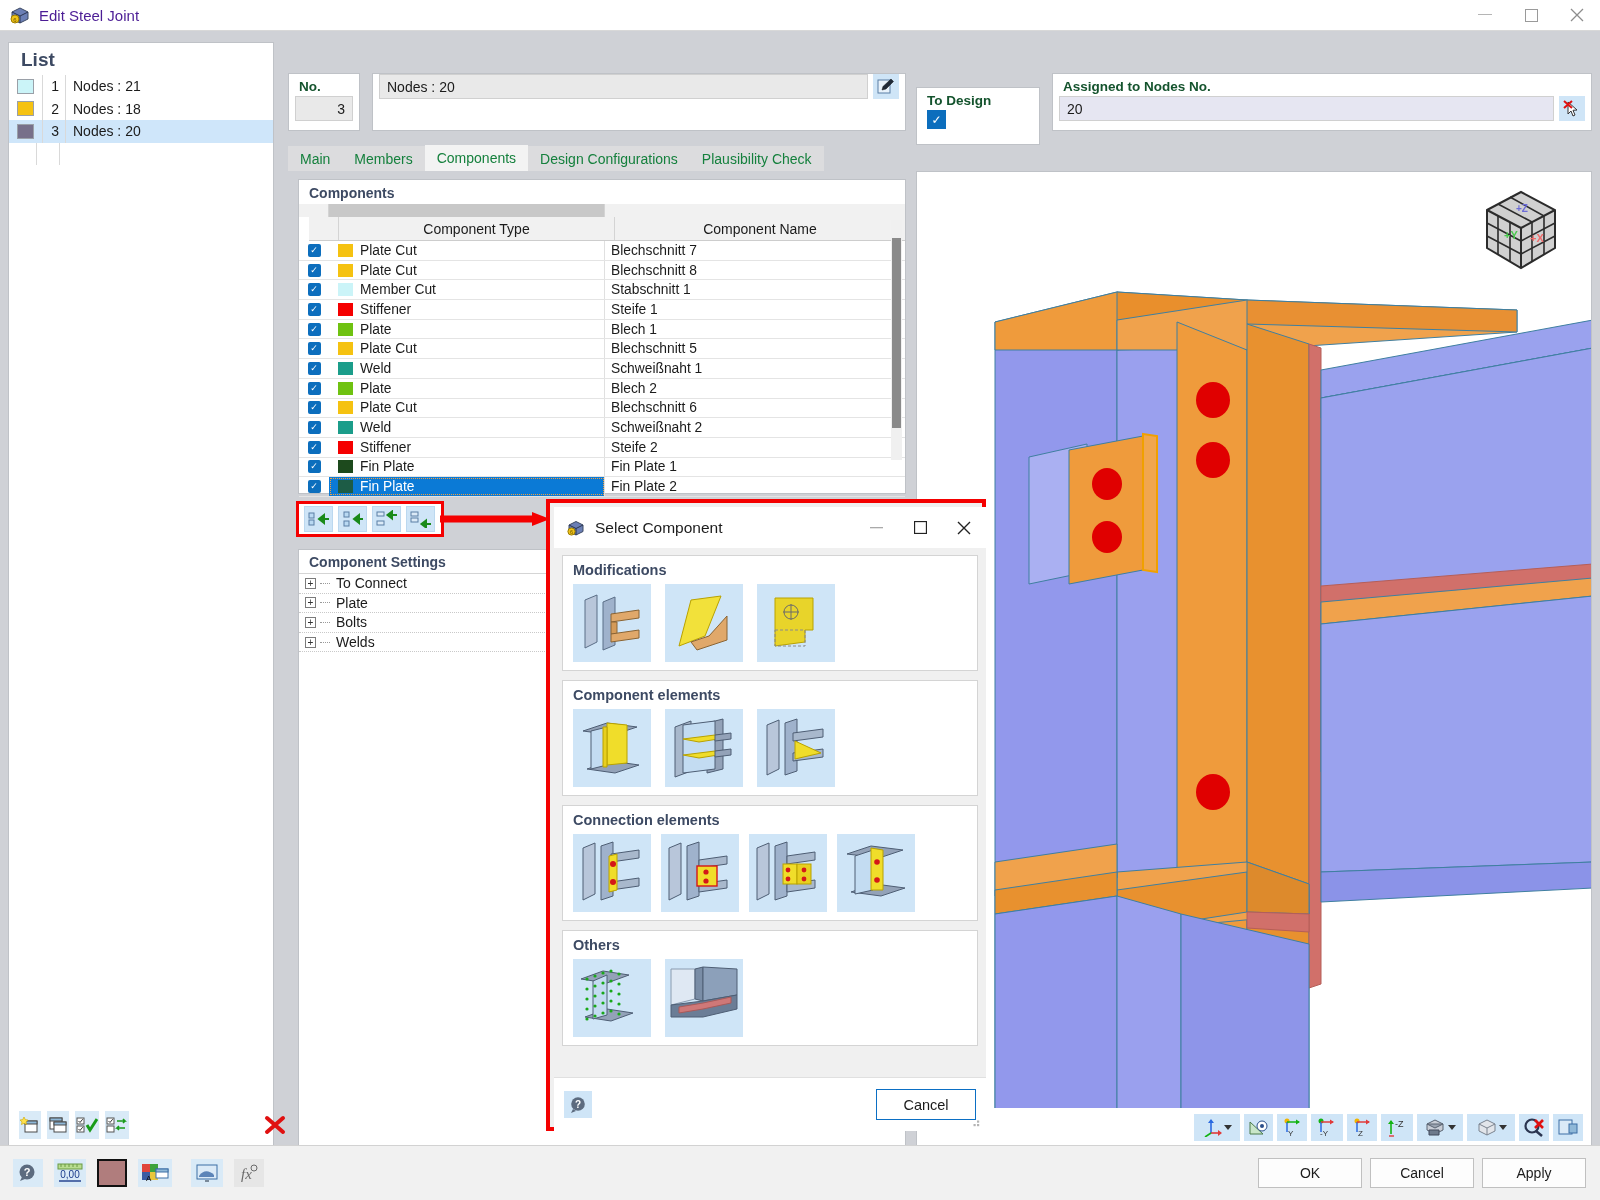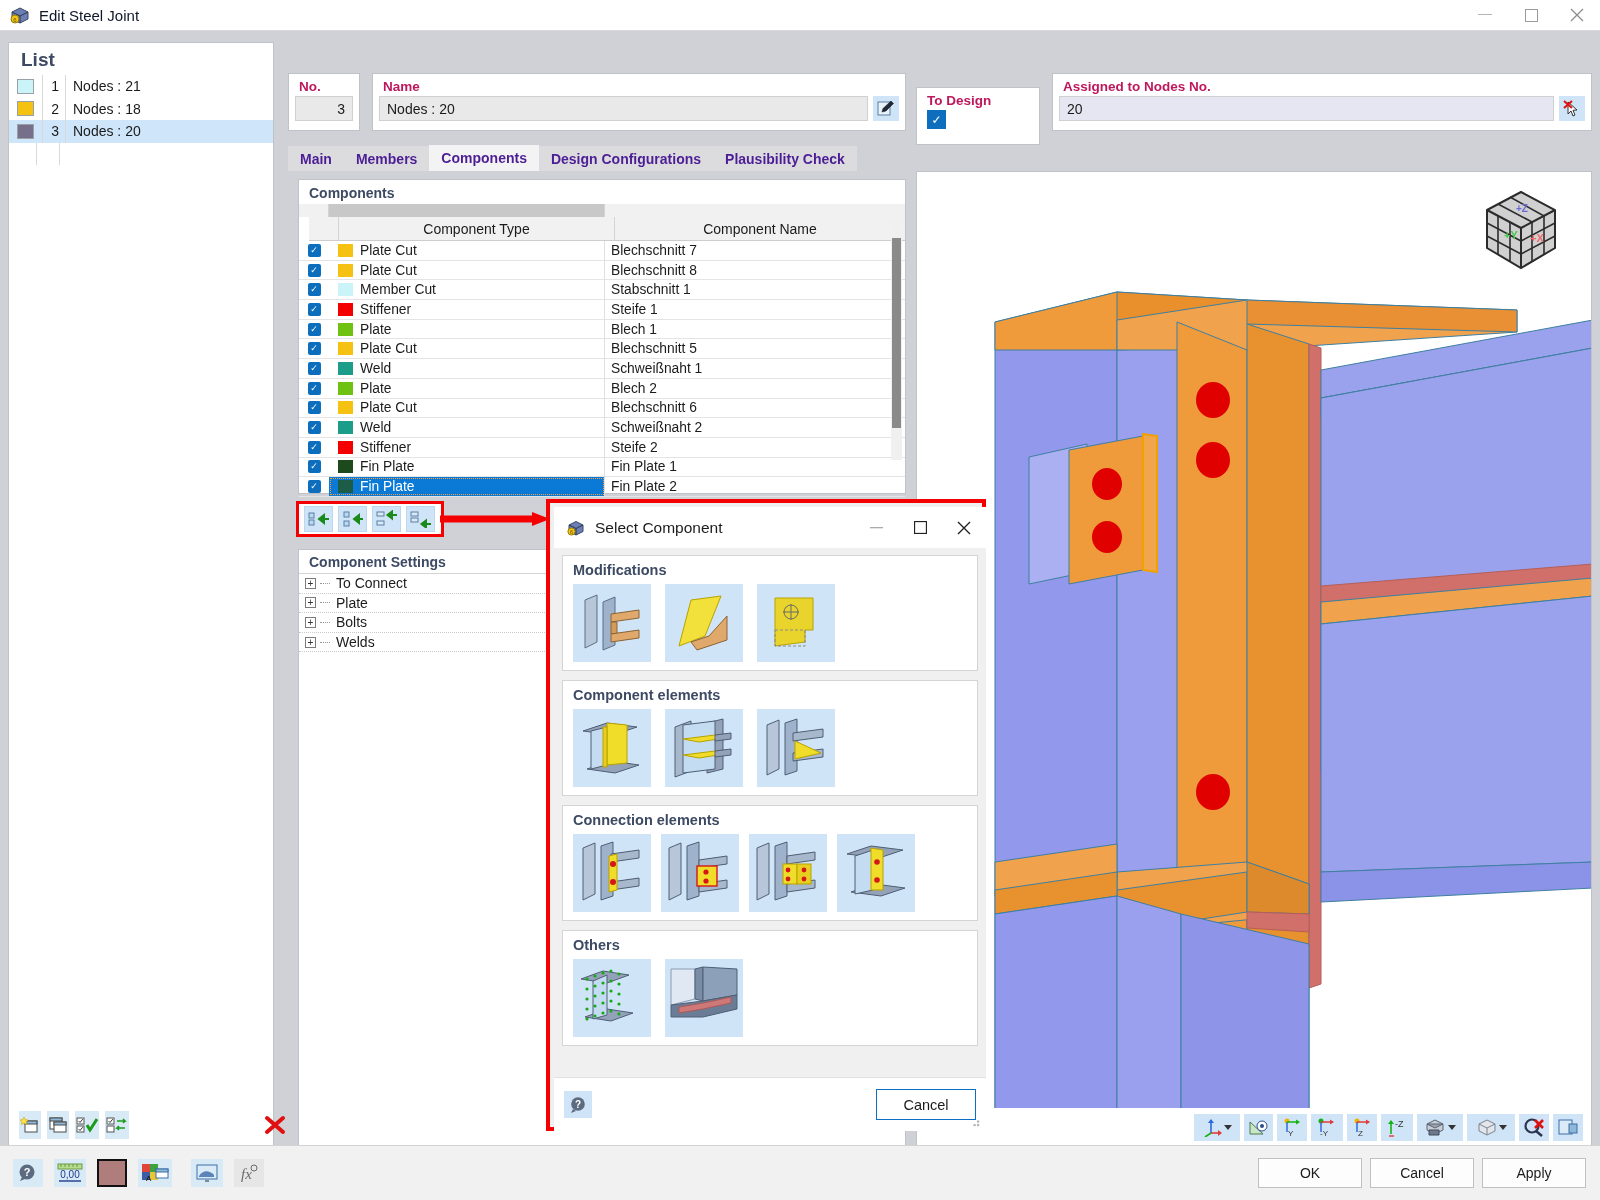--- a/index.html
+++ b/index.html
@@ -11,21 +11,21 @@
     background:#cfd1d6;
     position:relative;
   }
 
   
   #titlebar {
     height:31px; background:#ffffff; display:flex; align-items:center;
     border-bottom:1px solid #d8d8d8;
   }
   #titlebar .app-icon { width:22px; height:20px; margin-left:9px; margin-right:8px; position:relative; }
-  #titlebar .title-text { font-size:15px; color:#0f172a; }
+  #titlebar .title-text { font-size:15px; color:#4c1d95; }
   #titlebar .spacer { flex:1; }
   .wbtn { width:46px; height:31px; display:flex; align-items:center; justify-content:center; color:#9a9a9a; }
 
   
   #winbody { position:absolute; left:0; top:31px; width:1600px; height:1169px; background:#cfd1d6; }
 
   
   #list-panel {
     position:absolute; left:8px; top:11px; width:266px; height:1105px;
     background:#ffffff; border:1px solid #bfc2c7;
@@ -38,35 +38,35 @@
   .list-num { width:22px; text-align:right; padding-right:6px; }
   .list-sep2 { width:1px; height:22.5px; background:#d9d9d9; margin-right:7px; }
   .list-blank { height:22.5px; display:flex; align-items:center; padding-left:8px; }
   .list-blank .swatch-empty { width:19px; }
   #list-toolbar { position:absolute; left:0; bottom:0; width:264px; height:42px; display:flex; align-items:center; padding-left:10px; gap:6px; }
   .tbtn { width:30px; height:28px; background:#d9eaf7; display:flex; align-items:center; justify-content:center; border:1px solid transparent; }
   .tbtn.plain { background:transparent; }
 
   
   .fld-box { position:absolute; background:#fff; border:1px solid #bfc2c7; }
-  .fld-label { font-weight:bold; color:#be185d; font-size:13.5px; padding:5px 0 2px 10px; }
+  .fld-label { font-weight:bold; color:#14532d; font-size:13.5px; padding:5px 0 2px 10px; }
   .fld-input { background:#e9e9e9; border:1px solid #d0d0d0; height:25px; font-size:14px;
                display:flex; align-items:center; padding:0 7px; color:#1b1b1b; }
   .fld-input.lav { background:#e6e6f2; }
 
   #no-box    { left:288px; top:42px; width:72px;  height:58px; }
   #name-box  { left:372px; top:42px; width:534px; height:58px; }
   #design-box{ left:916px; top:56px; width:124px; height:58px; }
   #nodes-box { left:1052px; top:42px; width:540px; height:58px; }
 
   .chk-blue { width:19px; height:19px; background:#0c6ebd; display:flex; align-items:center; justify-content:center; color:#fff; font-size:12px; }
 
   
   #tabstrip { position:absolute; left:288px; top:114px; width:1304px; height:26px; display:flex; align-items:flex-end; }
-  .tab { height:25px; padding:0 12px; font-size:14px; display:flex; align-items:center; background:#dcdcde; color:#4c1d95;font-weight:bold; }
+  .tab { height:25px; padding:0 12px; font-size:14px; display:flex; align-items:center; background:#dcdcde; color:#15803d; }
   .tab.active { background:#f3f3f3; height:26px; }
 
   
   #comp-panel { position:absolute; left:298px; top:148px; width:608px; height:315px; background:#fff; border:1px solid #bfc2c7; }
   #comp-panel .panel-title { font-weight:bold; color:#3d4a63; font-size:14px; padding:5px 0 3px 10px; }
   .tbl-topstrip { display:flex; height:13px; }
   .tbl-topstrip .s1 { width:30px; background:#f1f1f1; border-right:1px solid #d4d4d4; }
   .tbl-topstrip .s2 { width:276px; background:#c8c8c8; border-right:1px solid #d4d4d4; }
   .tbl-topstrip .s3 { flex:1; background:#f1f1f1; }
   .tbl-head { display:flex; height:24px; font-size:14px; background:#f1f1f1; border-bottom:1px solid #cdcdcd;margin-left:10px; }
@@ -235,21 +235,20 @@
       </span>
     </div>
   </div>
 
   <div class="fld-box" id="no-box">
     <div class="fld-label">No.</div>
     <div class="fld-input" style="margin:0 6px; justify-content:flex-end;">3</div>
   </div>
 
   <div class="fld-box" id="name-box">
-    <div class="fld-label">Name</div>
     <div style="display:flex; align-items:center; margin:0 6px; gap:5px;">
       <div class="fld-input" style="flex:1;">Nodes : 20</div>
       <span style="width:26px;height:25px;background:#cfe5f7;display:flex;align-items:center;justify-content:center;">
         <svg width="18" height="17" viewBox="0 0 18 17">
           <rect x="1" y="2" width="12" height="13" fill="#e8f2fb" stroke="#5a7fa5"></rect>
           <path d="M5 12 L6 8.5 L14 1 L16.5 3.5 L9 11 Z" fill="#1f2937" stroke="#111" stroke-width="0.5"></path>
         </svg>
       </span>
     </div>
   </div>

